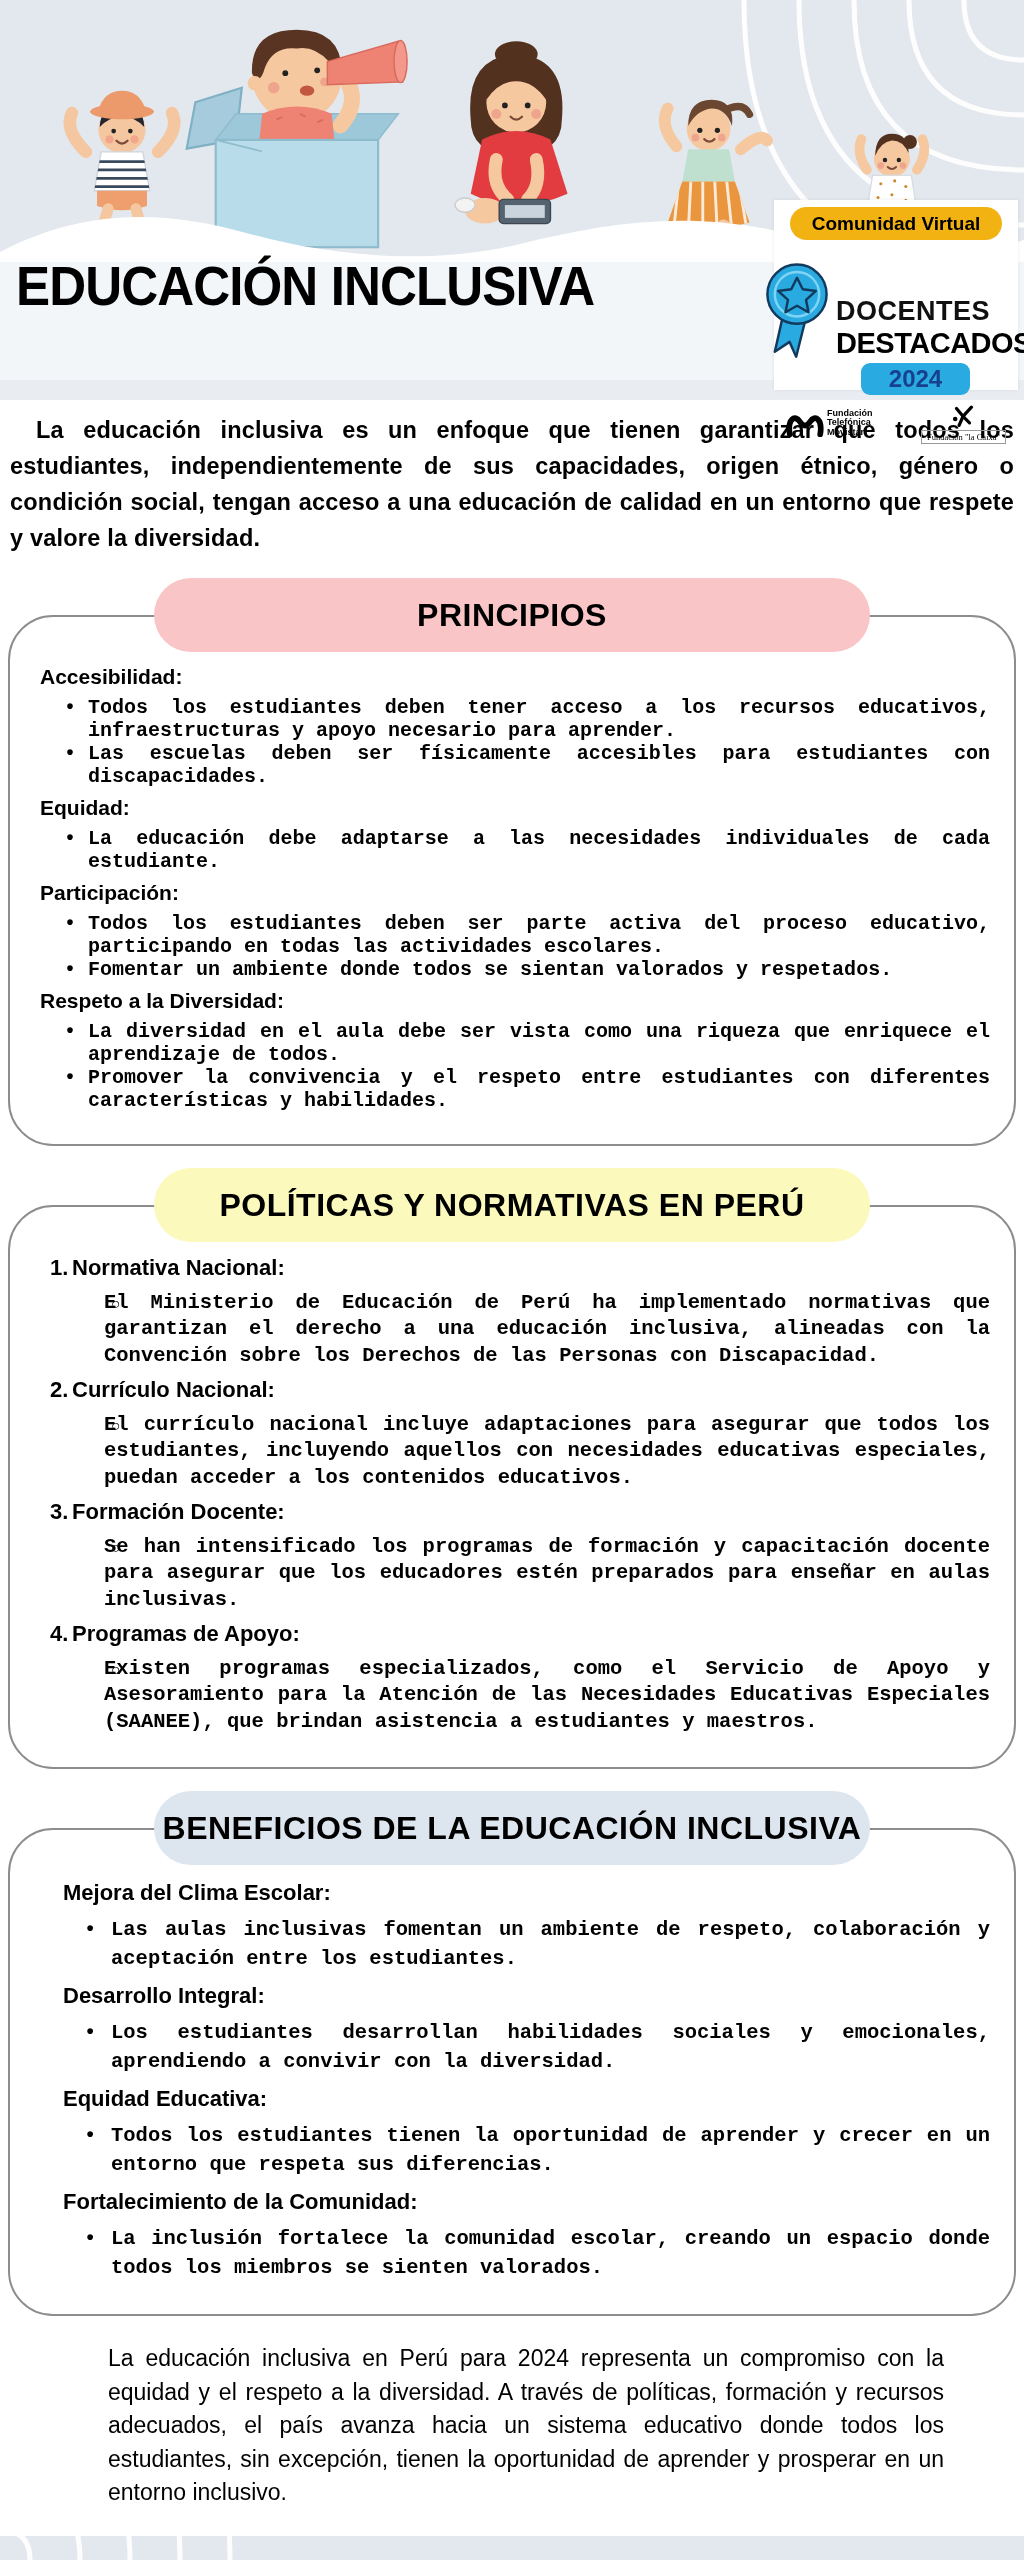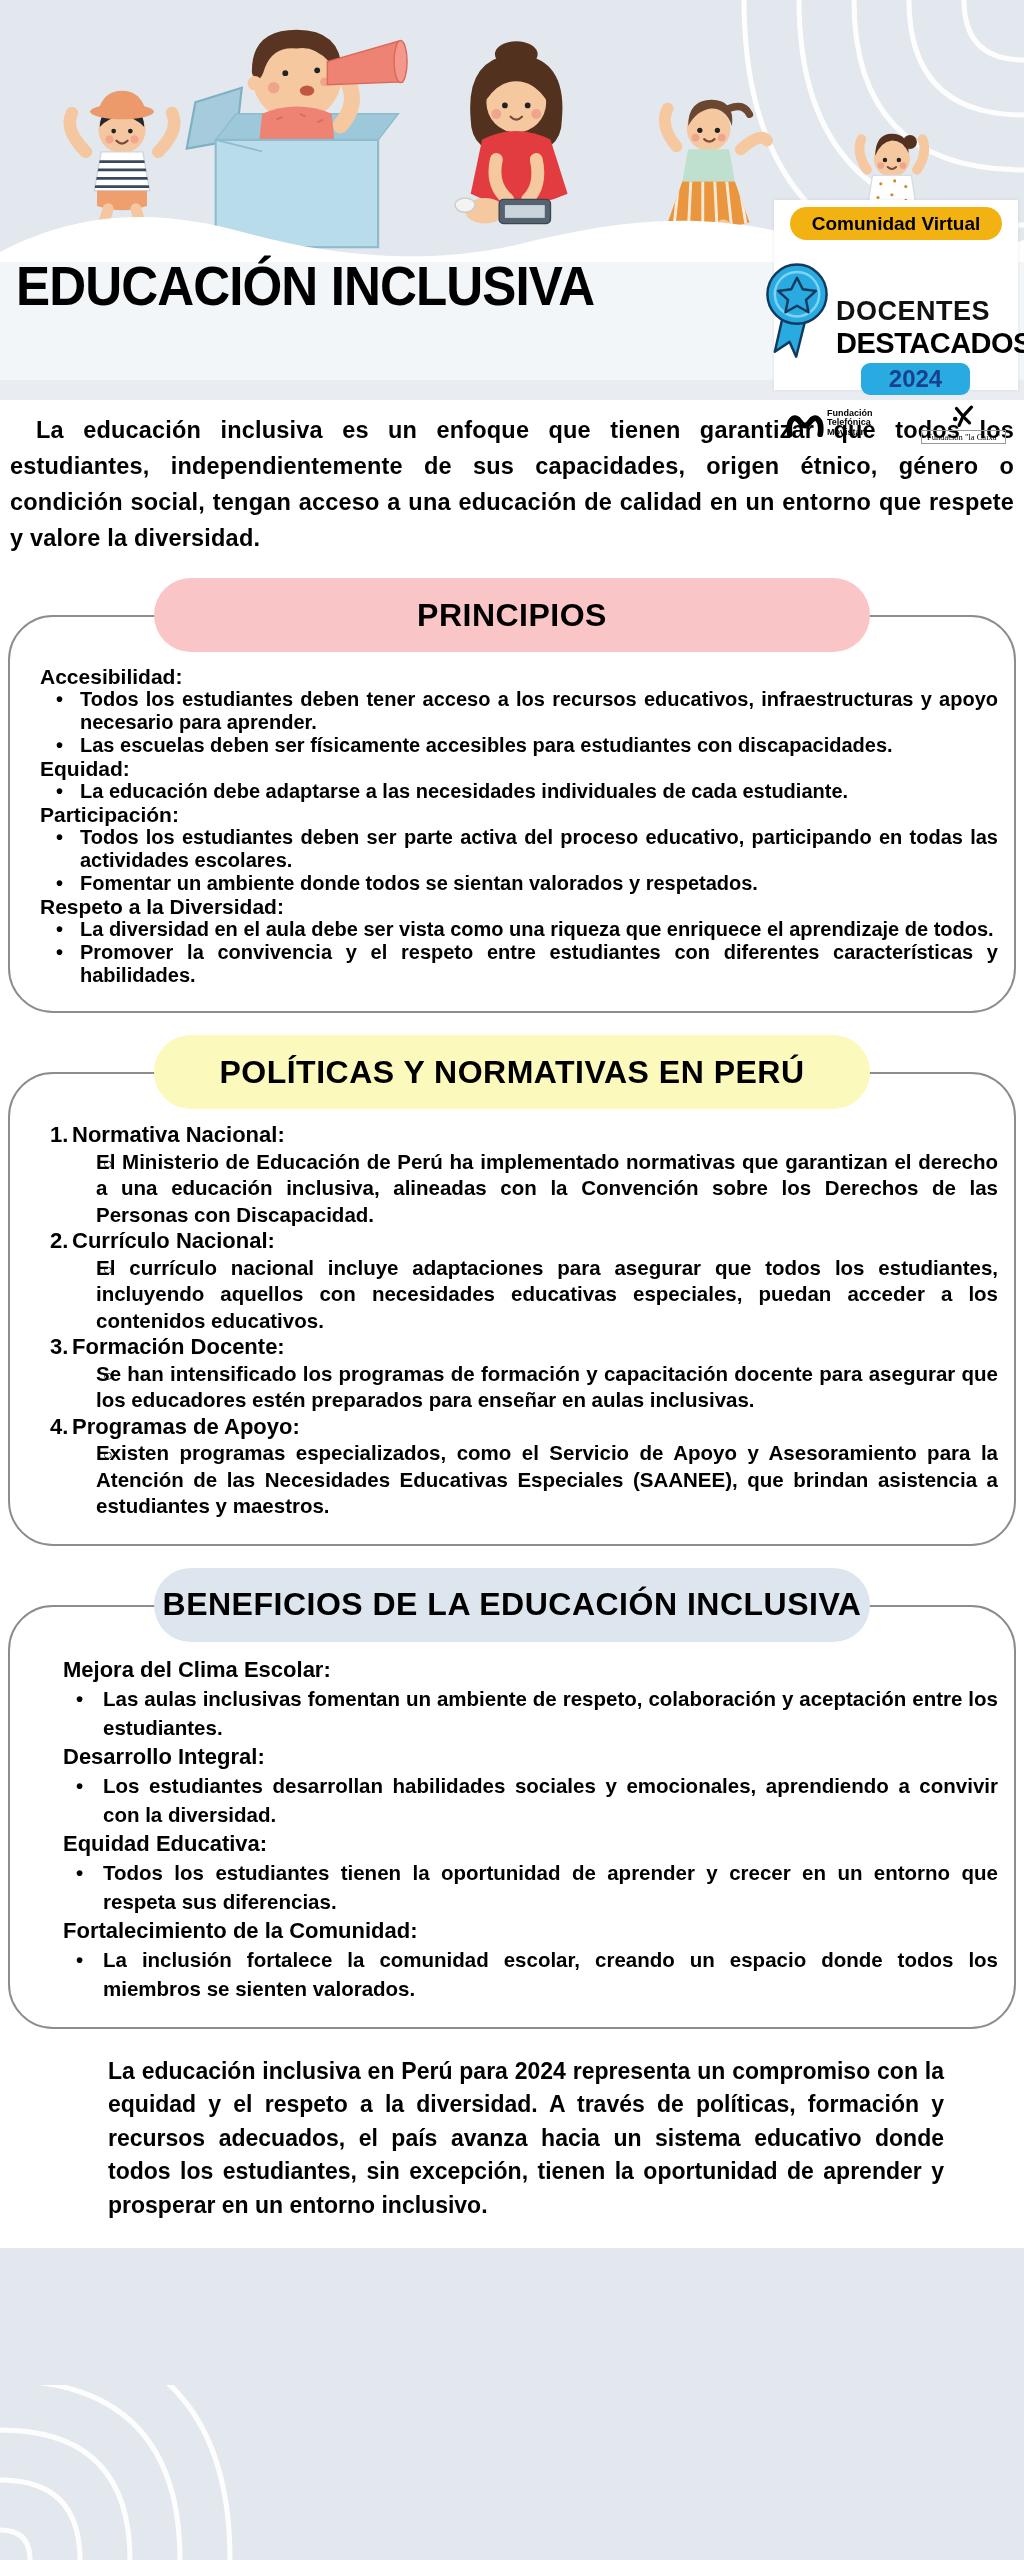--- a/index.html
+++ b/index.html
@@ -57,42 +57,42 @@
     position:relative;z-index:2;display:flex;align-items:center;justify-content:center;
     width:716px;height:74px;margin:0 auto;border-radius:40px;
     font-size:32px;font-weight:800;letter-spacing:.5px;white-space:nowrap;
   }
   .card{
     position:relative;z-index:1;margin:-37px 8px 0;background:#fff;
     border:2px solid #8d8d8d;border-radius:45px;
     padding:48px 16px 24px 0;box-sizing:border-box;
   }
   .g-label{font-weight:800;}
-  .bullet-list{list-style:none;margin:0;padding:0;}
+  .bullet-list{list-style:none;margin:8px;padding:0;font-family:Liberation Mono, monospace;}
   .bullet-list li{position:relative;text-align:justify;font-weight:700;}
   .bullet-list li::before{content:attr(data-marker);position:absolute;font-weight:700;}
   
   .sec-principios .card{font-size:20px;line-height:23px;}
   .sec-principios .g-label{padding-left:30px;font-size:21px;}
   .sec-principios li{padding-left:70px;}
   .sec-principios li::before{left:46px;}
   
   .sec-politicas .card{font-size:20.5px;line-height:26.5px;}
   .sec-politicas .g-label{padding-left:40px;font-size:22px;}
   .sec-politicas .g-num{display:inline-block;min-width:22px;}
   .sec-politicas li{padding-left:86px;}
   .sec-politicas li::before{left:93px;font-size:16px;top:2px;}
   
   .sec-beneficios .card{font-size:20.5px;line-height:29px;}
   .sec-beneficios .g-label{padding-left:53px;font-size:22px;}
   .sec-beneficios li{padding-left:93px;}
   .sec-beneficios li::before{left:66px;}
   .conclusion{
     margin:26px 80px 0 108px;font-size:23px;line-height:33.5px;
-    font-weight:700;text-align:justify;
+    font-weight:400;text-align:justify;
   }
   
   .footer{flex:1 1 auto;position:relative;background:#e3e8ee;margin-top:26px;overflow:hidden;}
   .contours-bl{position:absolute;left:0;bottom:0;}
 </style>
 </head>
 <body>
 
 <header class="hero">
   <div class="hero-sky">

